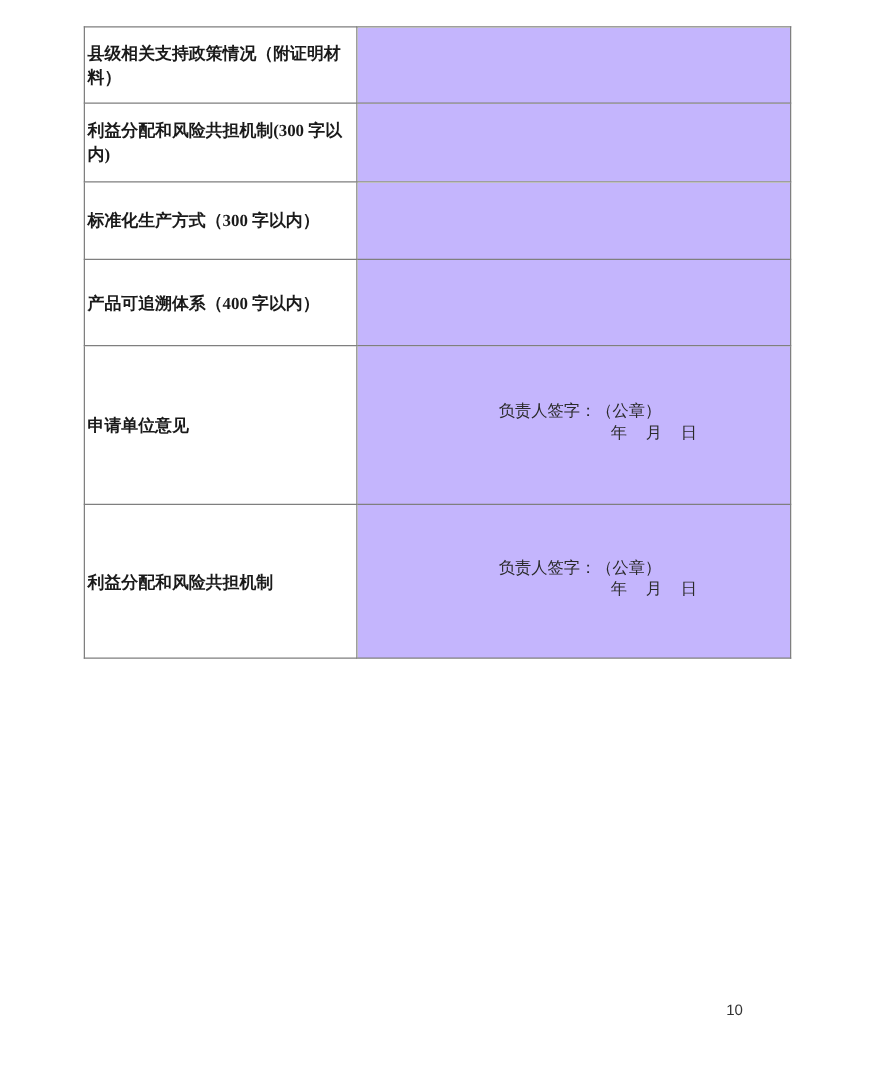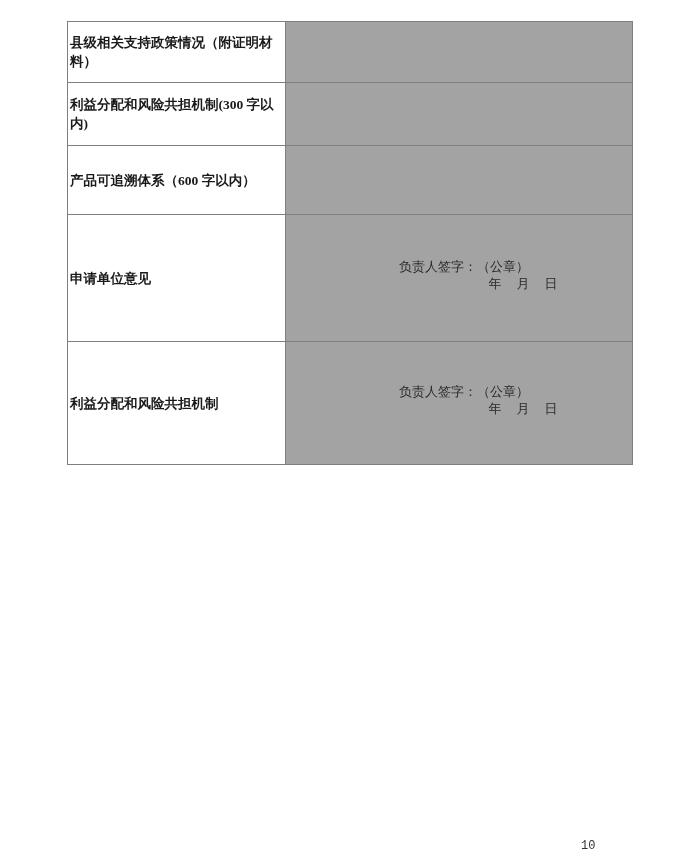--- a/index.html
+++ b/index.html
@@ -35,21 +35,21 @@
     font-size: 13.5px;
     line-height: 19px;
     text-align: left;
     padding: 0 2px;
     color: #1a1a1a;
   }
   td.label-cell.align-left {
     text-align: left;
   }
   td.value-cell {
-    background: #a3a3a3;
+    background: #c4b5fd;
   }
   tr.h-r1 { height: 61px; }
   tr.h-r2 { height: 63px; }
   tr.h-r3 { height: 62px; }
   tr.h-r4 { height: 62px; }
   tr.h-r5 { height: 70px; }
   tr.h-r6 { height: 69px; }
   tr.h-r7 { height: 127px; }
   tr.h-r8 { height: 123px; }
   td.sig-cell {
@@ -64,22 +64,22 @@
     white-space: nowrap;
   }
   .date-line {
     padding-left: 17px;
     letter-spacing: 1px;
     text-align: center;
   }
   .page-number {
     position: absolute;
     left: 581px;
-    top: 839px;
-    font-family: Liberation Mono, monospace;
+    top: 801px;
+    font-family: Liberation Sans, sans-serif;
     font-size: 12px;
     color: #333333;
   }
 </style>
 </head>
 <body>
 
 <div class="page">
 
   <table class="form-table">
@@ -91,26 +91,32 @@
       <td class="value-cell"></td>
     </tr>
 
     <tr class="h-r2">
       <td class="label-cell">
         <span>利益分配和风险共担机制(300 字以内)</span>
       </td>
       <td class="value-cell"></td>
     </tr>
 
+    <tr class="h-r3">
+      <td class="label-cell">
+        <span>标准化生产方式（300 字以内）</span>
+      </td>
+      <td class="value-cell"></td>
+    </tr>
 
 
 
     <tr class="h-r6">
       <td class="label-cell">
-        <span>产品可追溯体系（600 字以内）</span>
+        <span>产品可追溯体系（400 字以内）</span>
       </td>
       <td class="value-cell"></td>
     </tr>
 
     <tr class="h-r7">
       <td class="label-cell">
         <span>申请单位意见</span>
       </td>
       <td class="value-cell sig-cell">
         <div class="sig-block">

